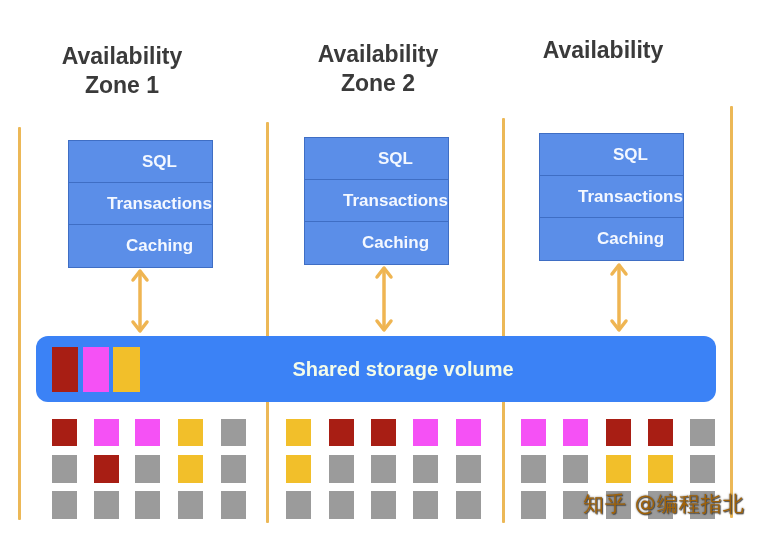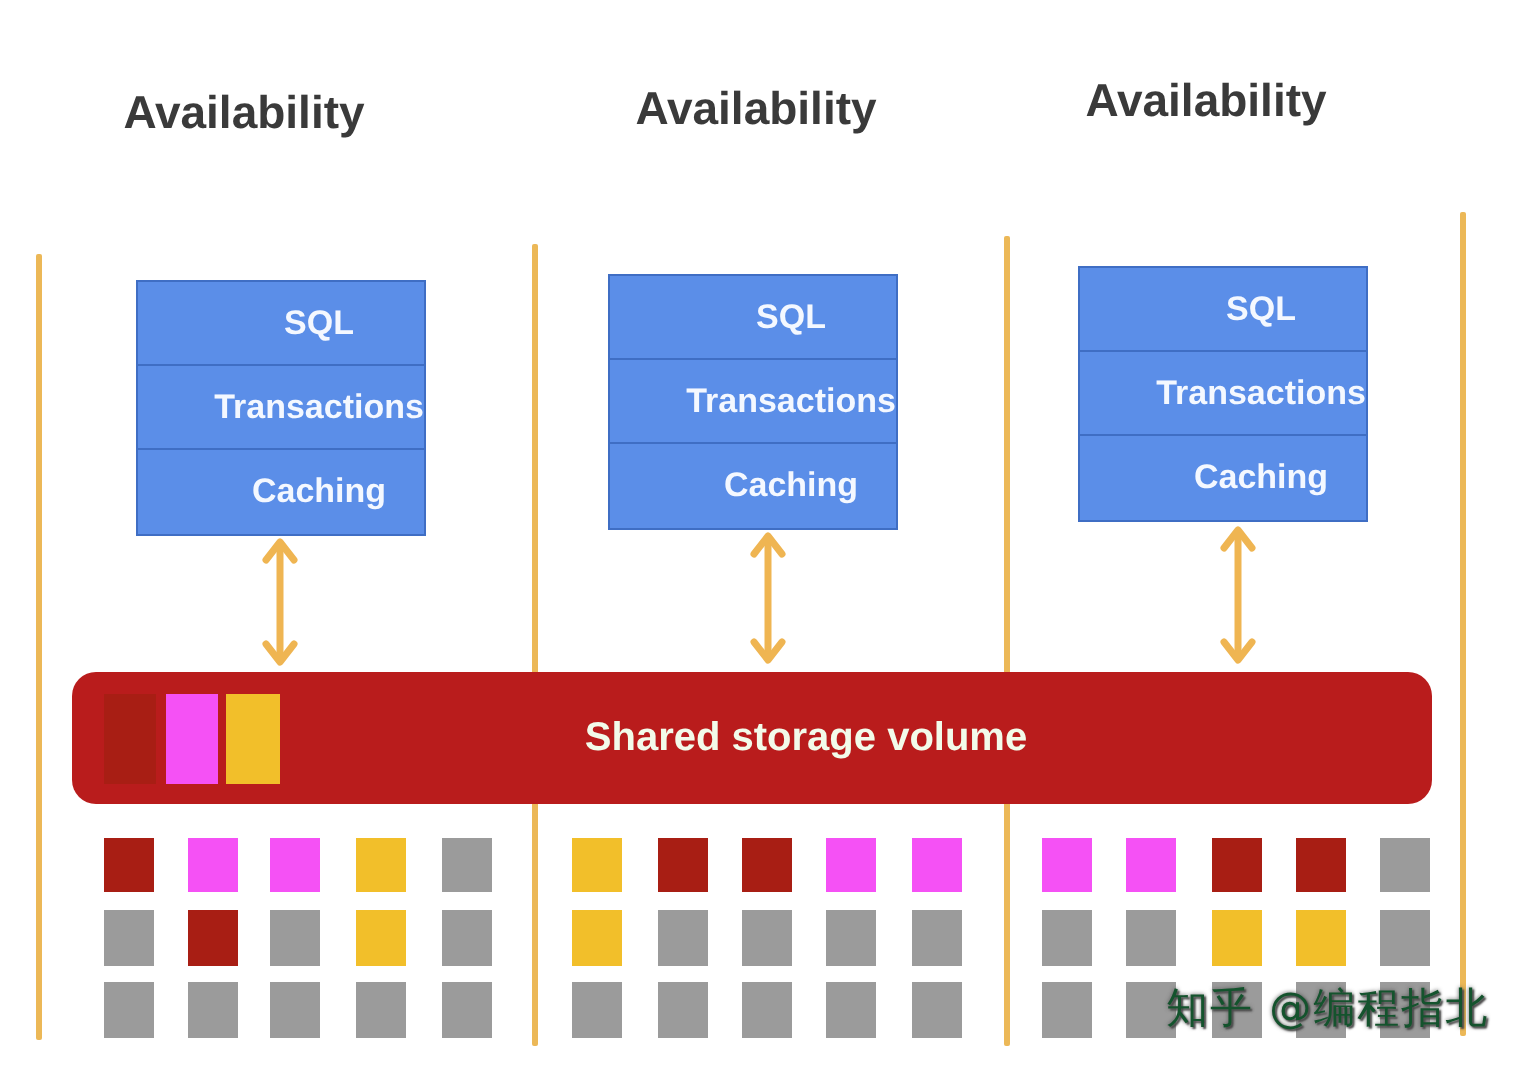--- a/index.html
+++ b/index.html
@@ -3,34 +3,36 @@
 <meta charset="utf-8">
 <style>
   html, body { margin:0; padding:0; background:#ffffff; }
   body { width:767px; height:537px; position:relative; overflow:hidden; font-family:"Liberation Sans", sans-serif; }
   .zone-title { position:absolute; width:200px; text-align:center; font-weight:bold; font-size:23px; line-height:29px; color:#3a3a3a; }
   .divider { position:absolute; width:3px; background:#ecb857; border-radius:1px; }
   .stack { position:absolute; width:145px; background:#5b8ee8; border:1px solid #3f6ec4; box-sizing:border-box; }
   .stack-row { height:42px; display:flex; align-items:center; justify-content:center; color:#f4f8ff; font-weight:bold; font-size:17px; border-bottom:1px solid #3f6ec4; box-sizing:border-box;padding-left:38px; }
   .stack-row:last-child { border-bottom:none; }
   .arrow { position:absolute; width:20px; }
-  .storage { position:absolute; left:36px; top:336px; width:680px; height:66px; background:#b91c1c; border-radius:12px; }
+  .storage { position:absolute; left:36px; top:336px; width:680px; height:66px; background:#3b82f6; border-radius:12px; }
   .storage-label { position:absolute; left:0; right:0; top:0; height:66px; line-height:66px; text-align:center; color:#f2fbea; font-weight:bold; font-size:20px; padding-left:54px; box-sizing:border-box; }
   .legend-block { position:absolute; top:11px; width:26px; height:45px; }
   .seg { position:absolute; width:25px; height:27px; }
-  .watermark { position:absolute; left:583px; top:490px; font-size:21px; color:#14532d; text-shadow:0 0 2px #555, 1px 1px 1px #444; letter-spacing:1px; font-family:"DejaVu Sans", sans-serif; }
+  .watermark { position:absolute; left:583px; top:490px; font-size:21px; color:#a16207; text-shadow:0 0 2px #555, 1px 1px 1px #444; letter-spacing:1px; font-family:"DejaVu Sans", sans-serif; }
 </style>
 </head>
 <body>
 
 <div class="zone-title" style="left:22px;top:42px;">
   <div>Availability</div>
+  <div>Zone 1</div>
 </div>
 <div class="zone-title" style="left:278px;top:40px;">
   <div>Availability</div>
+  <div>Zone 2</div>
 </div>
 <div class="zone-title" style="left:503px;top:36px;">
   <div>Availability</div>
 </div>
 
 <div class="divider" style="left:18px;top:127px;height:393px;"></div>
 <div class="divider" style="left:266px;top:122px;height:401px;"></div>
 <div class="divider" style="left:502px;top:118px;height:405px;"></div>
 <div class="divider" style="left:730px;top:106px;height:412px;"></div>
 

